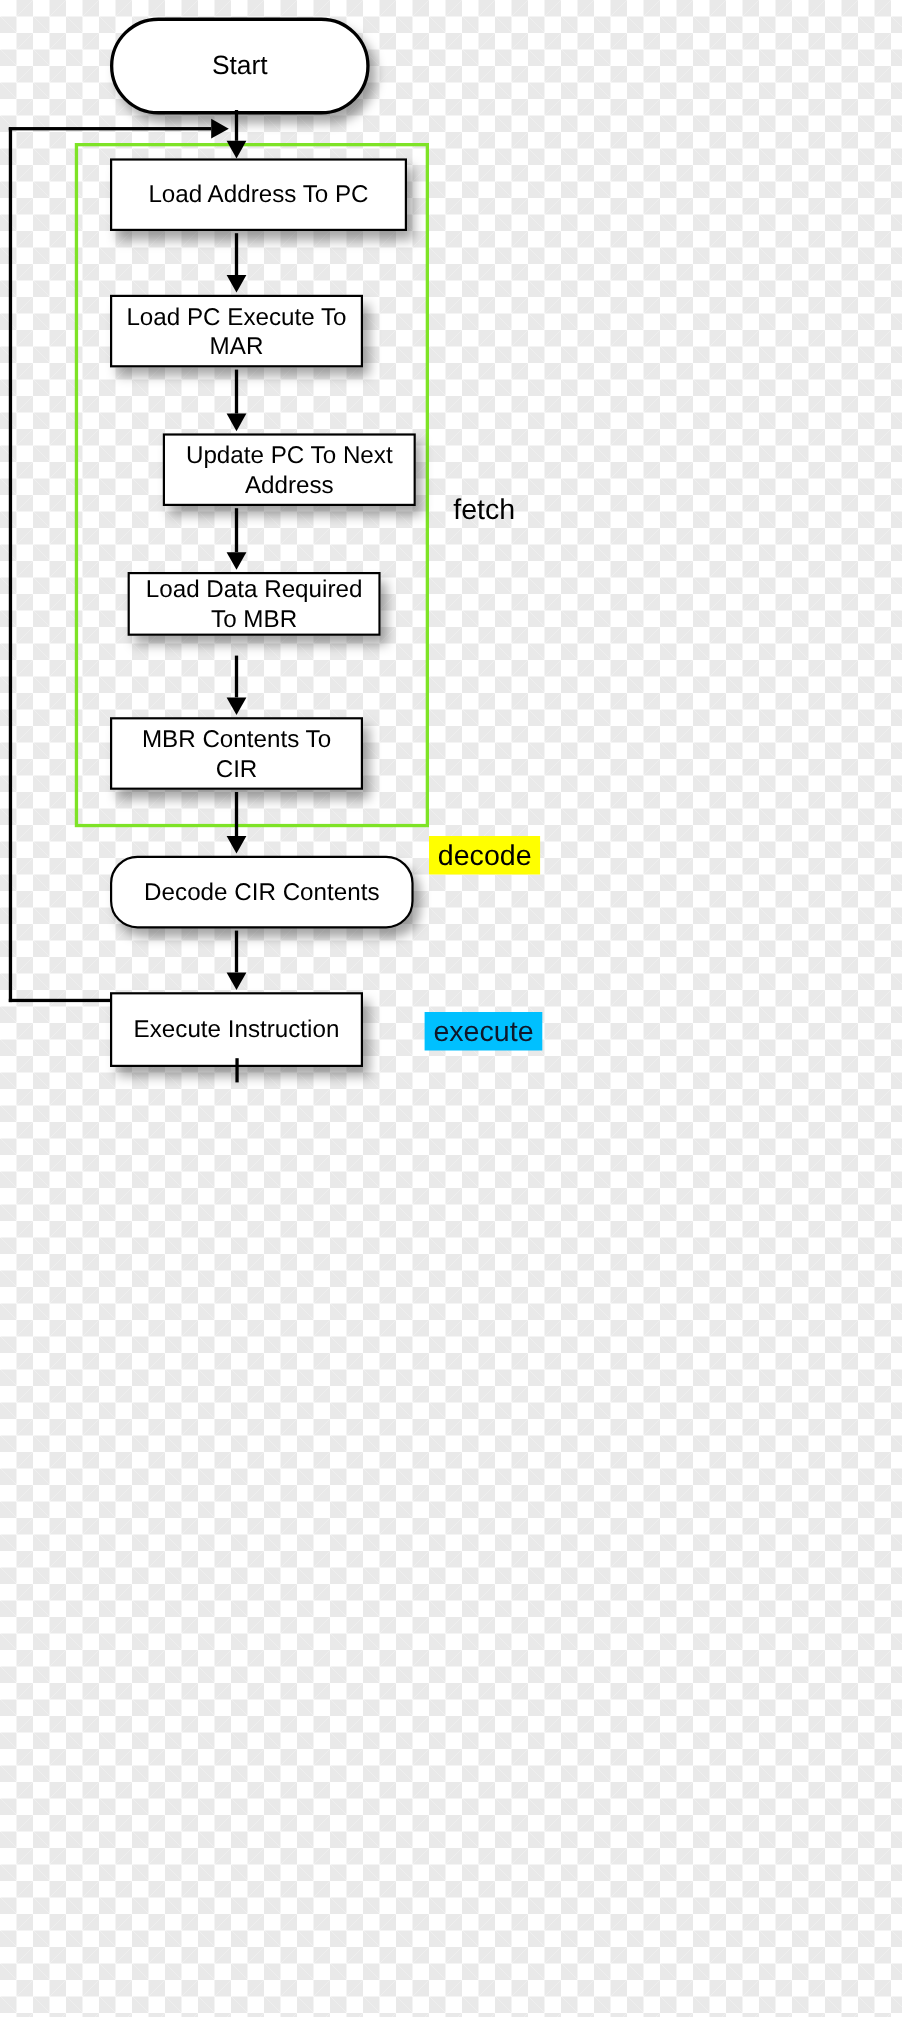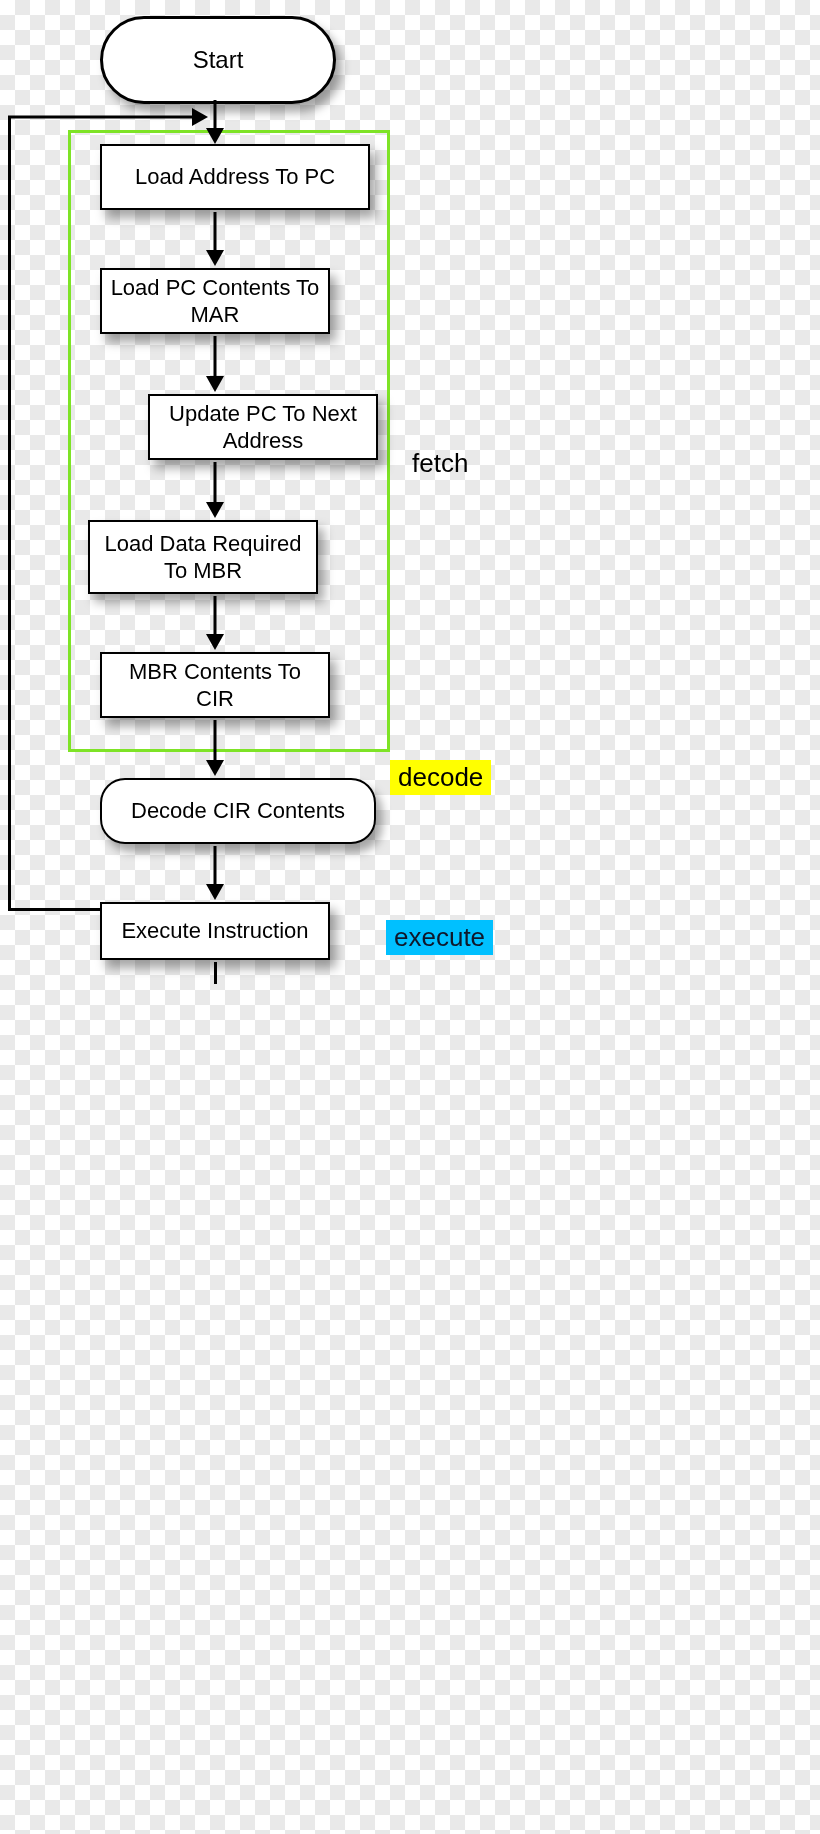--- a/index.html
+++ b/index.html
@@ -108,40 +108,40 @@
 
   <div class="terminator" style="left:100px; top:16px; width:230px; height:82px;text-align:center;">
     <span>Start</span>
   </div>
 
   <div class="process" style="left:100px; top:144px; width:270px; height:66px;">
     <span>Load Address To PC</span>
   </div>
 
   <div class="process" style="left:100px; top:268px; width:230px; height:66px;">
-    <span>Load PC Contents To MAR</span>
+    <span>Load PC Execute To MAR</span>
   </div>
 
   <div class="process" style="left:100px; top:394px; width:230px; height:66px;margin-left:48px;">
     <span>Update PC To Next Address</span>
   </div>
 
-  <div class="process" style="left:88px; top:520px; width:230px; height:74px;align-items:center;">
+  <div class="process" style="left:116px; top:520px; width:230px; height:58px;align-items:center;">
     <span>Load Data Required To MBR</span>
   </div>
 
   <div class="process" style="left:100px; top:652px; width:230px; height:66px;text-align:center;">
     <span>MBR Contents To CIR</span>
   </div>
 
   <div class="process" style="left:100px; top:778px; width:276px; height:66px;border-radius:25px;">
     <span>Decode CIR Contents</span>
   </div>
 
-  <div class="process" style="left:100px; top:902px; width:230px; height:58px;">
+  <div class="process" style="left:100px; top:902px; width:230px; height:68px;">
     <span>Execute Instruction</span>
   </div>
 
   <div class="phase-label fetch-label" style="left:404px; top:446px;"><span>fetch</span></div>
   <div class="phase-label decode-label" style="left:390px; top:760px;"><span>decode</span></div>
   <div class="phase-label execute-label" style="left:386px; top:920px;"><span>execute</span></div>
 
   <div class="arrow-down" style="left:206px; top:100px; width:18px; height:44px;">
     <div class="shaft" style="height:28px;"></div>
     <div class="head" style="top:28px;"></div>

